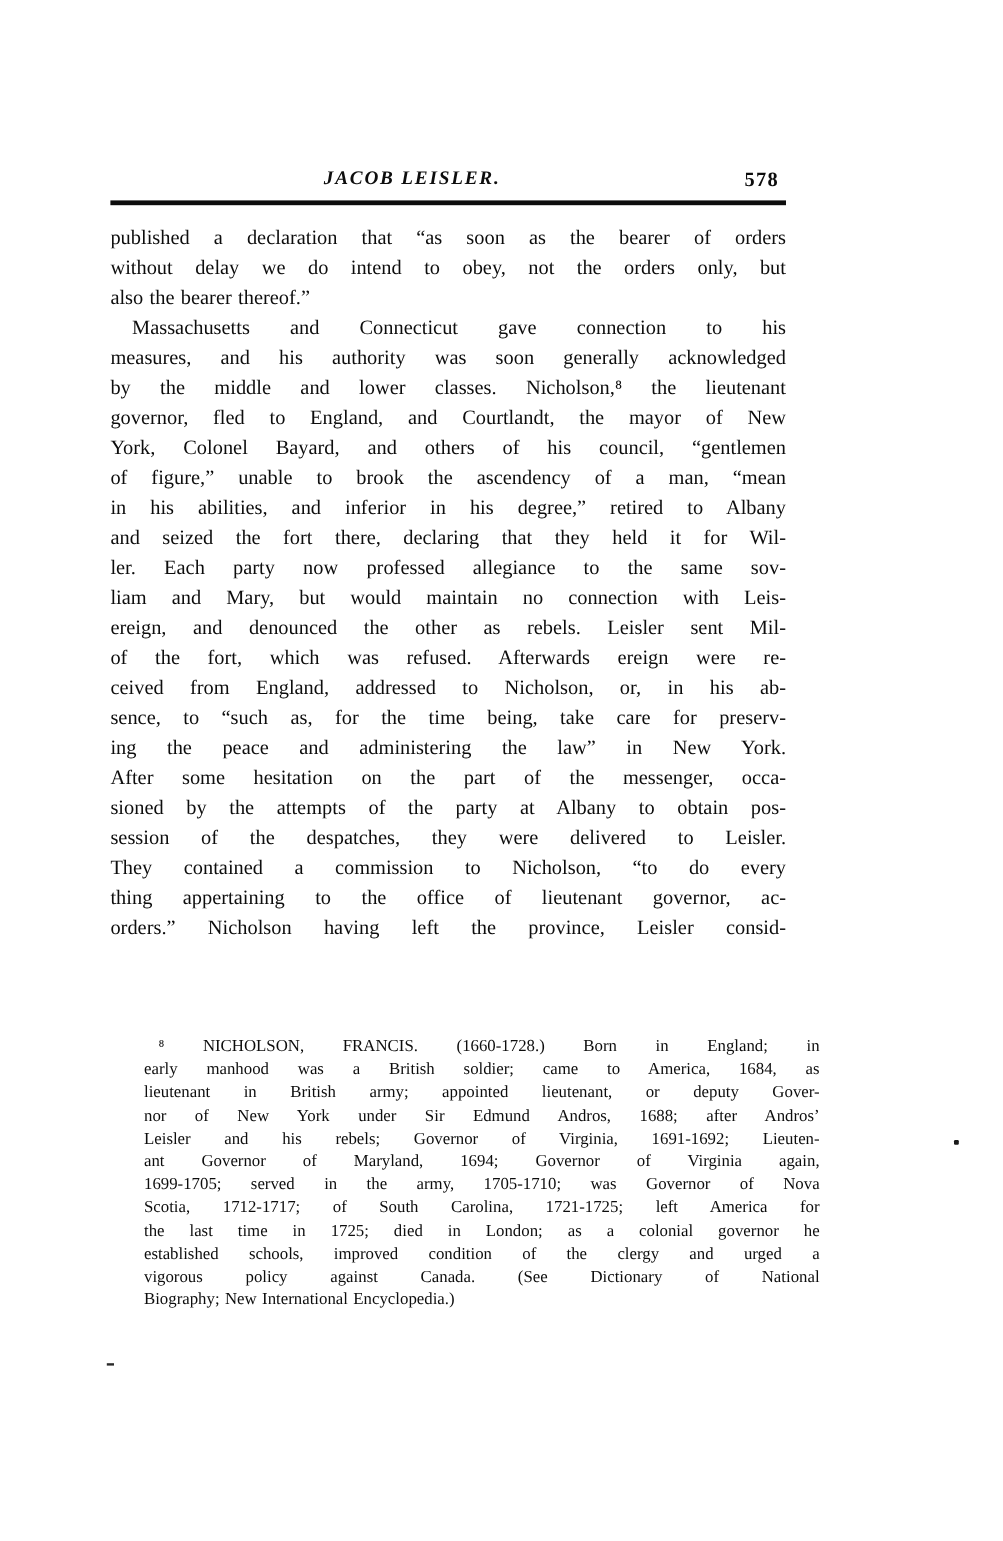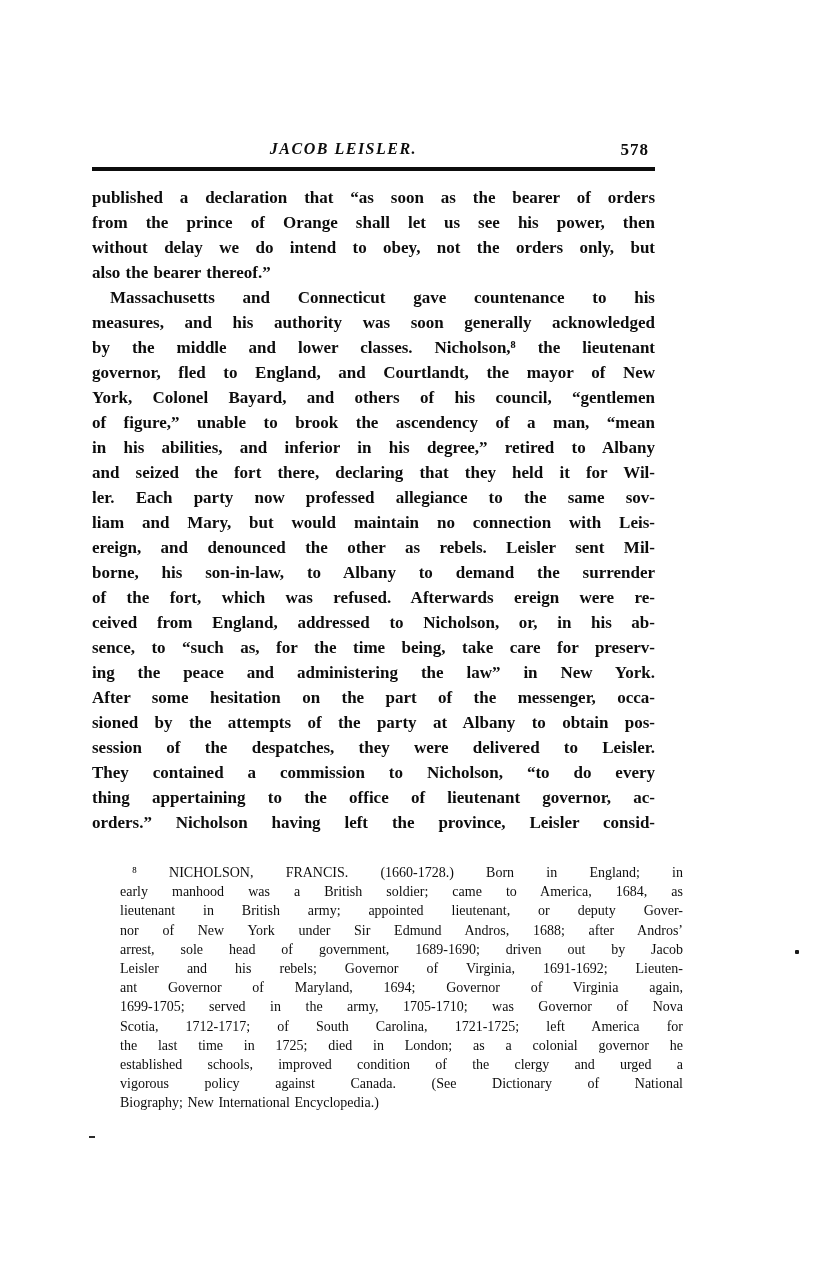--- a/index.html
+++ b/index.html
@@ -59,21 +59,21 @@
     background: #0d0d0d;
     margin-bottom: 2px;
   }
   
   .body-text {
     position: absolute;
     top: 185px;
     left: 92px;
     width: 563px;
     font-size: 17px;
-    font-weight: bold;
+    font-weight: normal;
     line-height: 25px;
     word-spacing: 1px;
   }
   .body-text .line {
     text-align: justify;
     text-align-last: justify;
     white-space: normal;
     height: 25px;
     overflow: visible;
   }
@@ -126,53 +126,50 @@
     <div class="running-head">JACOB LEISLER.</div>
     <div class="page-number">578</div>
   </div>
 
   <div class="head-rule">
     <div class="thick"></div>
   </div>
 
   <div class="body-text">
       <div class="line">published a declaration that “as soon as the bearer of orders</div>
-      <div class="line">from the prince of Orange shall let us see his power, then</div>
       <div class="line">without delay we do intend to obey, not the orders only, but</div>
       <div class="line short">also the bearer thereof.”</div>
-      <div class="line indent">Massachusetts and Connecticut gave countenance to his</div>
+      <div class="line indent">Massachusetts and Connecticut gave connection to his</div>
       <div class="line">measures, and his authority was soon generally acknowledged</div>
       <div class="line">by the middle and lower classes.  Nicholson,⁸ the lieutenant</div>
       <div class="line">governor, fled to England, and Courtlandt, the mayor of New</div>
       <div class="line">York, Colonel Bayard, and others of his council, “gentlemen</div>
       <div class="line">of figure,” unable to brook the ascendency of a man, “mean</div>
       <div class="line">in his abilities, and inferior in his degree,” retired to Albany</div>
       <div class="line">and seized the fort there, declaring that they held it for Wil-</div>
       <div class="line">ler.  Each party now professed allegiance to the same sov-</div>
       <div class="line">liam and Mary, but would maintain no connection with Leis-</div>
       <div class="line">ereign, and denounced the other as rebels.  Leisler sent Mil-</div>
-      <div class="line">borne, his son-in-law, to Albany to demand the surrender</div>
       <div class="line">of the fort, which was refused.  Afterwards ereign were re-</div>
       <div class="line">ceived from England, addressed to Nicholson, or, in his ab-</div>
       <div class="line">sence, to “such as, for the time being, take care for preserv-</div>
       <div class="line">ing the peace and administering the law” in New York.</div>
       <div class="line">After some hesitation on the part of the messenger, occa-</div>
       <div class="line">sioned by the attempts of the party at Albany to obtain pos-</div>
       <div class="line">session of the despatches, they were delivered to Leisler.</div>
       <div class="line">They contained a commission to Nicholson, “to do every</div>
       <div class="line">thing appertaining to the office of lieutenant governor, ac-</div>
       <div class="line">orders.”  Nicholson having left the province, Leisler consid-</div>
     </div>
 
   <div class="footnote">
       <div class="line indent">⁸ NICHOLSON, FRANCIS.  (1660-1728.)  Born in England; in</div>
       <div class="line">early manhood was a British soldier; came to America, 1684, as</div>
       <div class="line">lieutenant in British army; appointed lieutenant, or deputy Gover-</div>
       <div class="line">nor of New York under Sir Edmund Andros, 1688; after Andros’</div>
-      <div class="line">arrest, sole head of government, 1689-1690; driven out by Jacob</div>
       <div class="line">Leisler and his rebels; Governor of Virginia, 1691-1692; Lieuten-</div>
       <div class="line">ant Governor of Maryland, 1694; Governor of Virginia again,</div>
       <div class="line">1699-1705; served in the army, 1705-1710; was Governor of Nova</div>
       <div class="line">Scotia, 1712-1717; of South Carolina, 1721-1725; left America for</div>
       <div class="line">the last time in 1725; died in London; as a colonial governor he</div>
       <div class="line">established schools, improved condition of the clergy and urged a</div>
       <div class="line">vigorous policy against Canada.  (See Dictionary of National</div>
       <div class="line short">Biography; New International Encyclopedia.)</div>
     </div>
 

